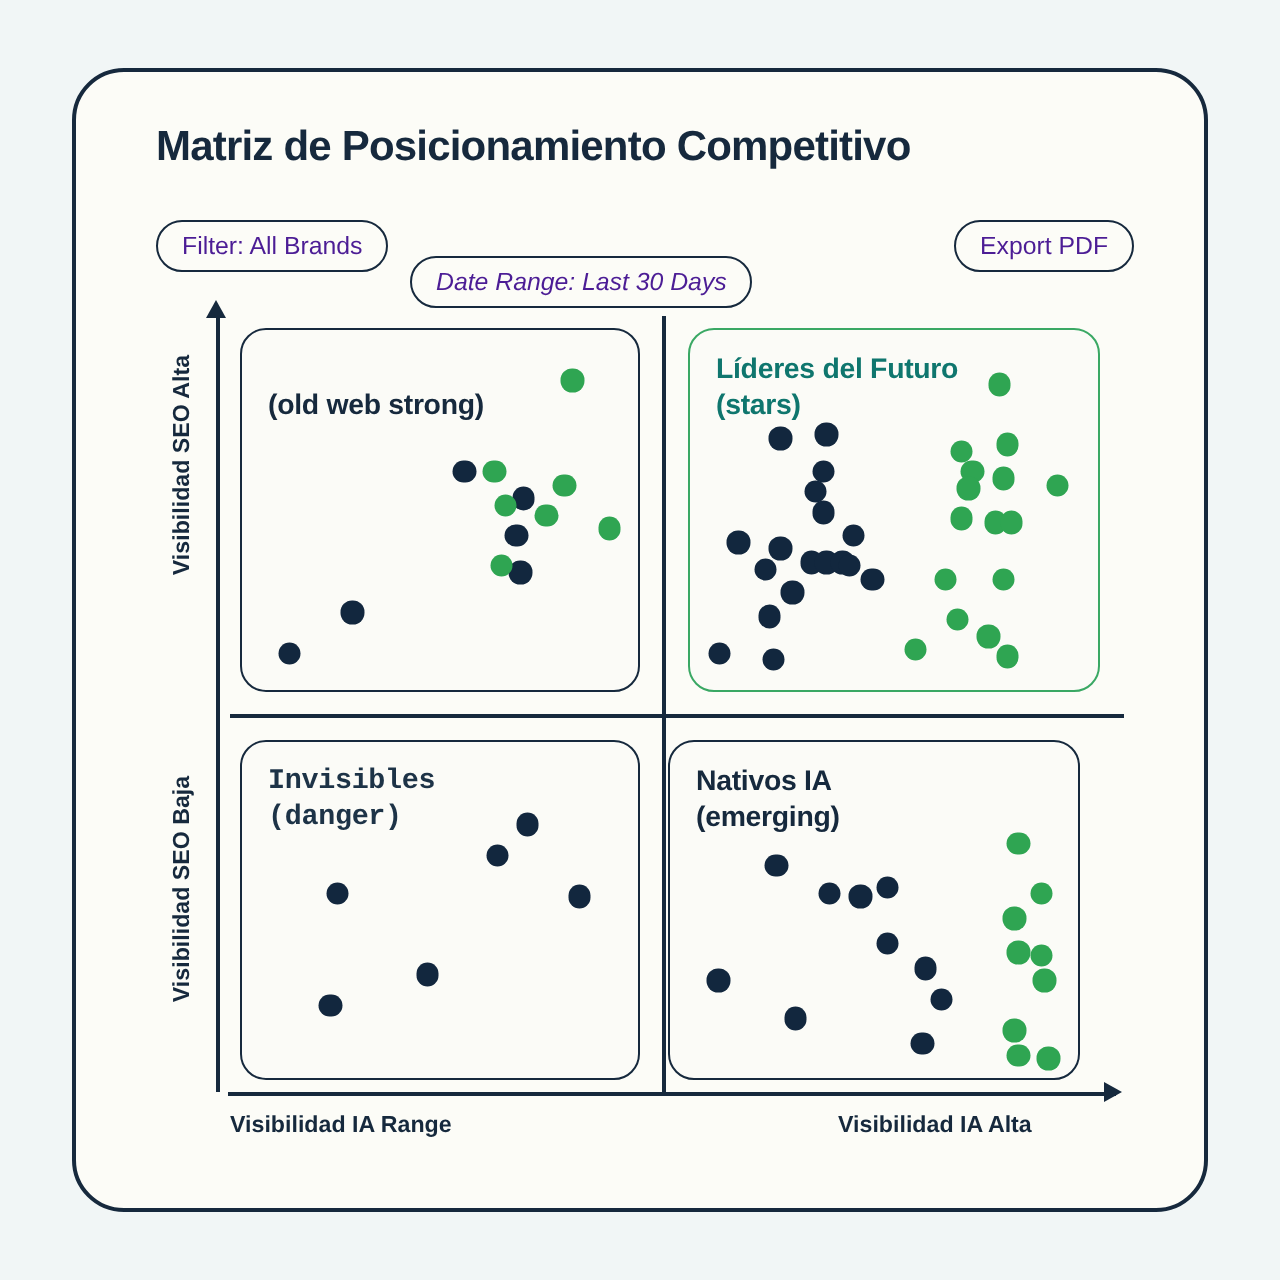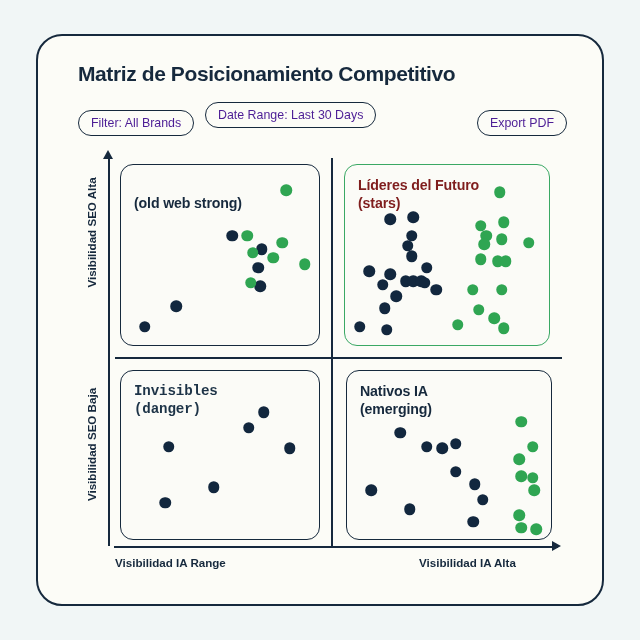--- a/index.html
+++ b/index.html
@@ -54,21 +54,21 @@
     display: flex;
     align-items: center;
     justify-content: center;
     padding: 0 12px;
     background: transparent;
     white-space: nowrap;
     font-family: "Liberation Sans", sans-serif;
     cursor: pointer;
   }
   #pill-filter     { left: 40px;  top: 74px; }
-  #pill-date       { left: 167px; top: 66px; }
+  #pill-date       { left: 167px; top: 92px; font-style: italic; }
   #pill-export     { left: 439px; top: 74px; }
 
   
   #matrix {
     position: absolute;
     left: 44px;
     top: 112px;
     width: 482px;
     height: 430px;
   }
@@ -141,34 +141,34 @@
     position: absolute;
     border: 1.5px solid #16293d;
     border-radius: 13px;
     background: #fbfbf7;
     overflow: hidden;
   }
   #quadrant-legados   { left: 38px;  top: 16px;  width: 200px; height: 182px; }
   #quadrant-lideres   { left: 262px; top: 16px;  width: 206px; height: 182px;
                         border-color: #3aa864; }
   #quadrant-invisibles{ left: 38px;  top: 222px; width: 200px; height: 170px; font-family: Liberation Mono, monospace; }
-  #quadrant-nativos   { left: 264px; top: 222px; width: 206px; height: 170px; }
+  #quadrant-nativos   { left: 252px; top: 222px; width: 206px; height: 170px; }
 
   .q-label {
     position: absolute;
     left: 13px;
     top: 11px;
     font-size: 14.2px;
     font-weight: bold;
     line-height: 1.28;
     color: #16293d;
     white-space: nowrap;
     letter-spacing: -0.15px;
   }
-  .q-label.green { color: #7f1d1d; }
+  .q-label.green { color: #0f766e; }
   .q-label.slate { color: #1d3347; }
 
   
   .dot {
     position: absolute;
     border-radius: 50%;
     transform: translate(-50%, -50%);
   }
   .dot.navy  { background: #12273e; }
   .dot.green { background: #2fa552; }

